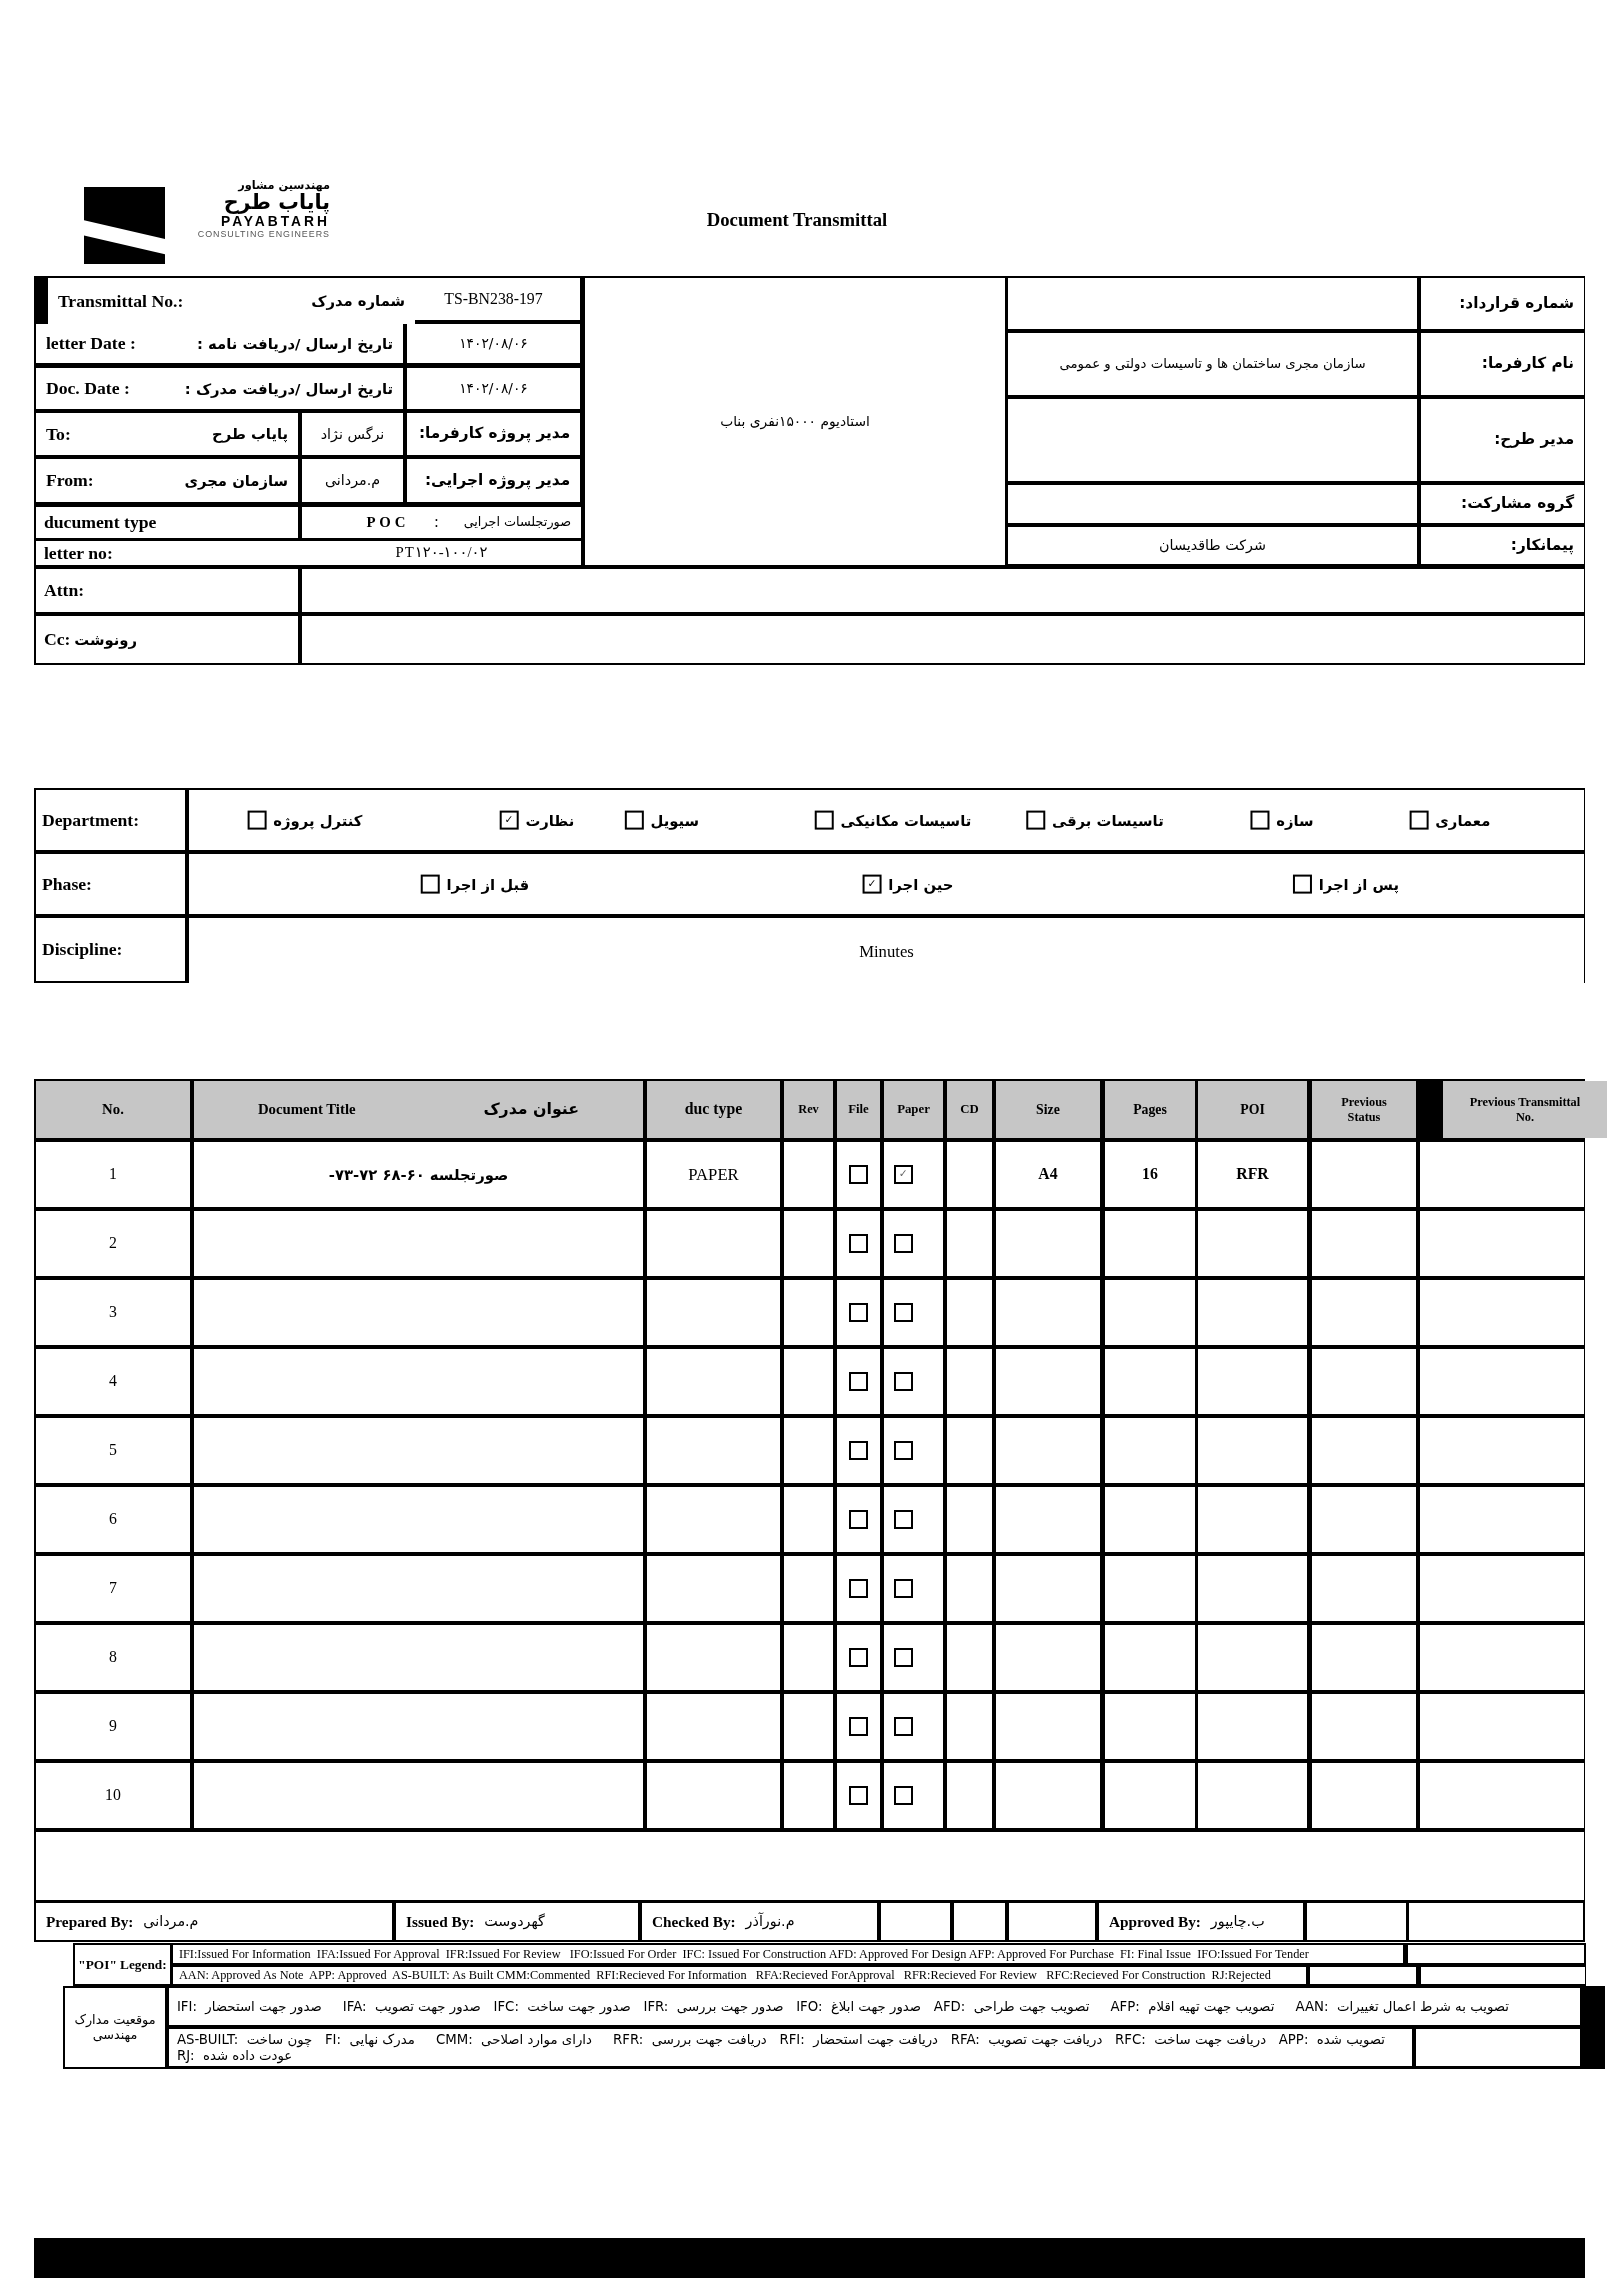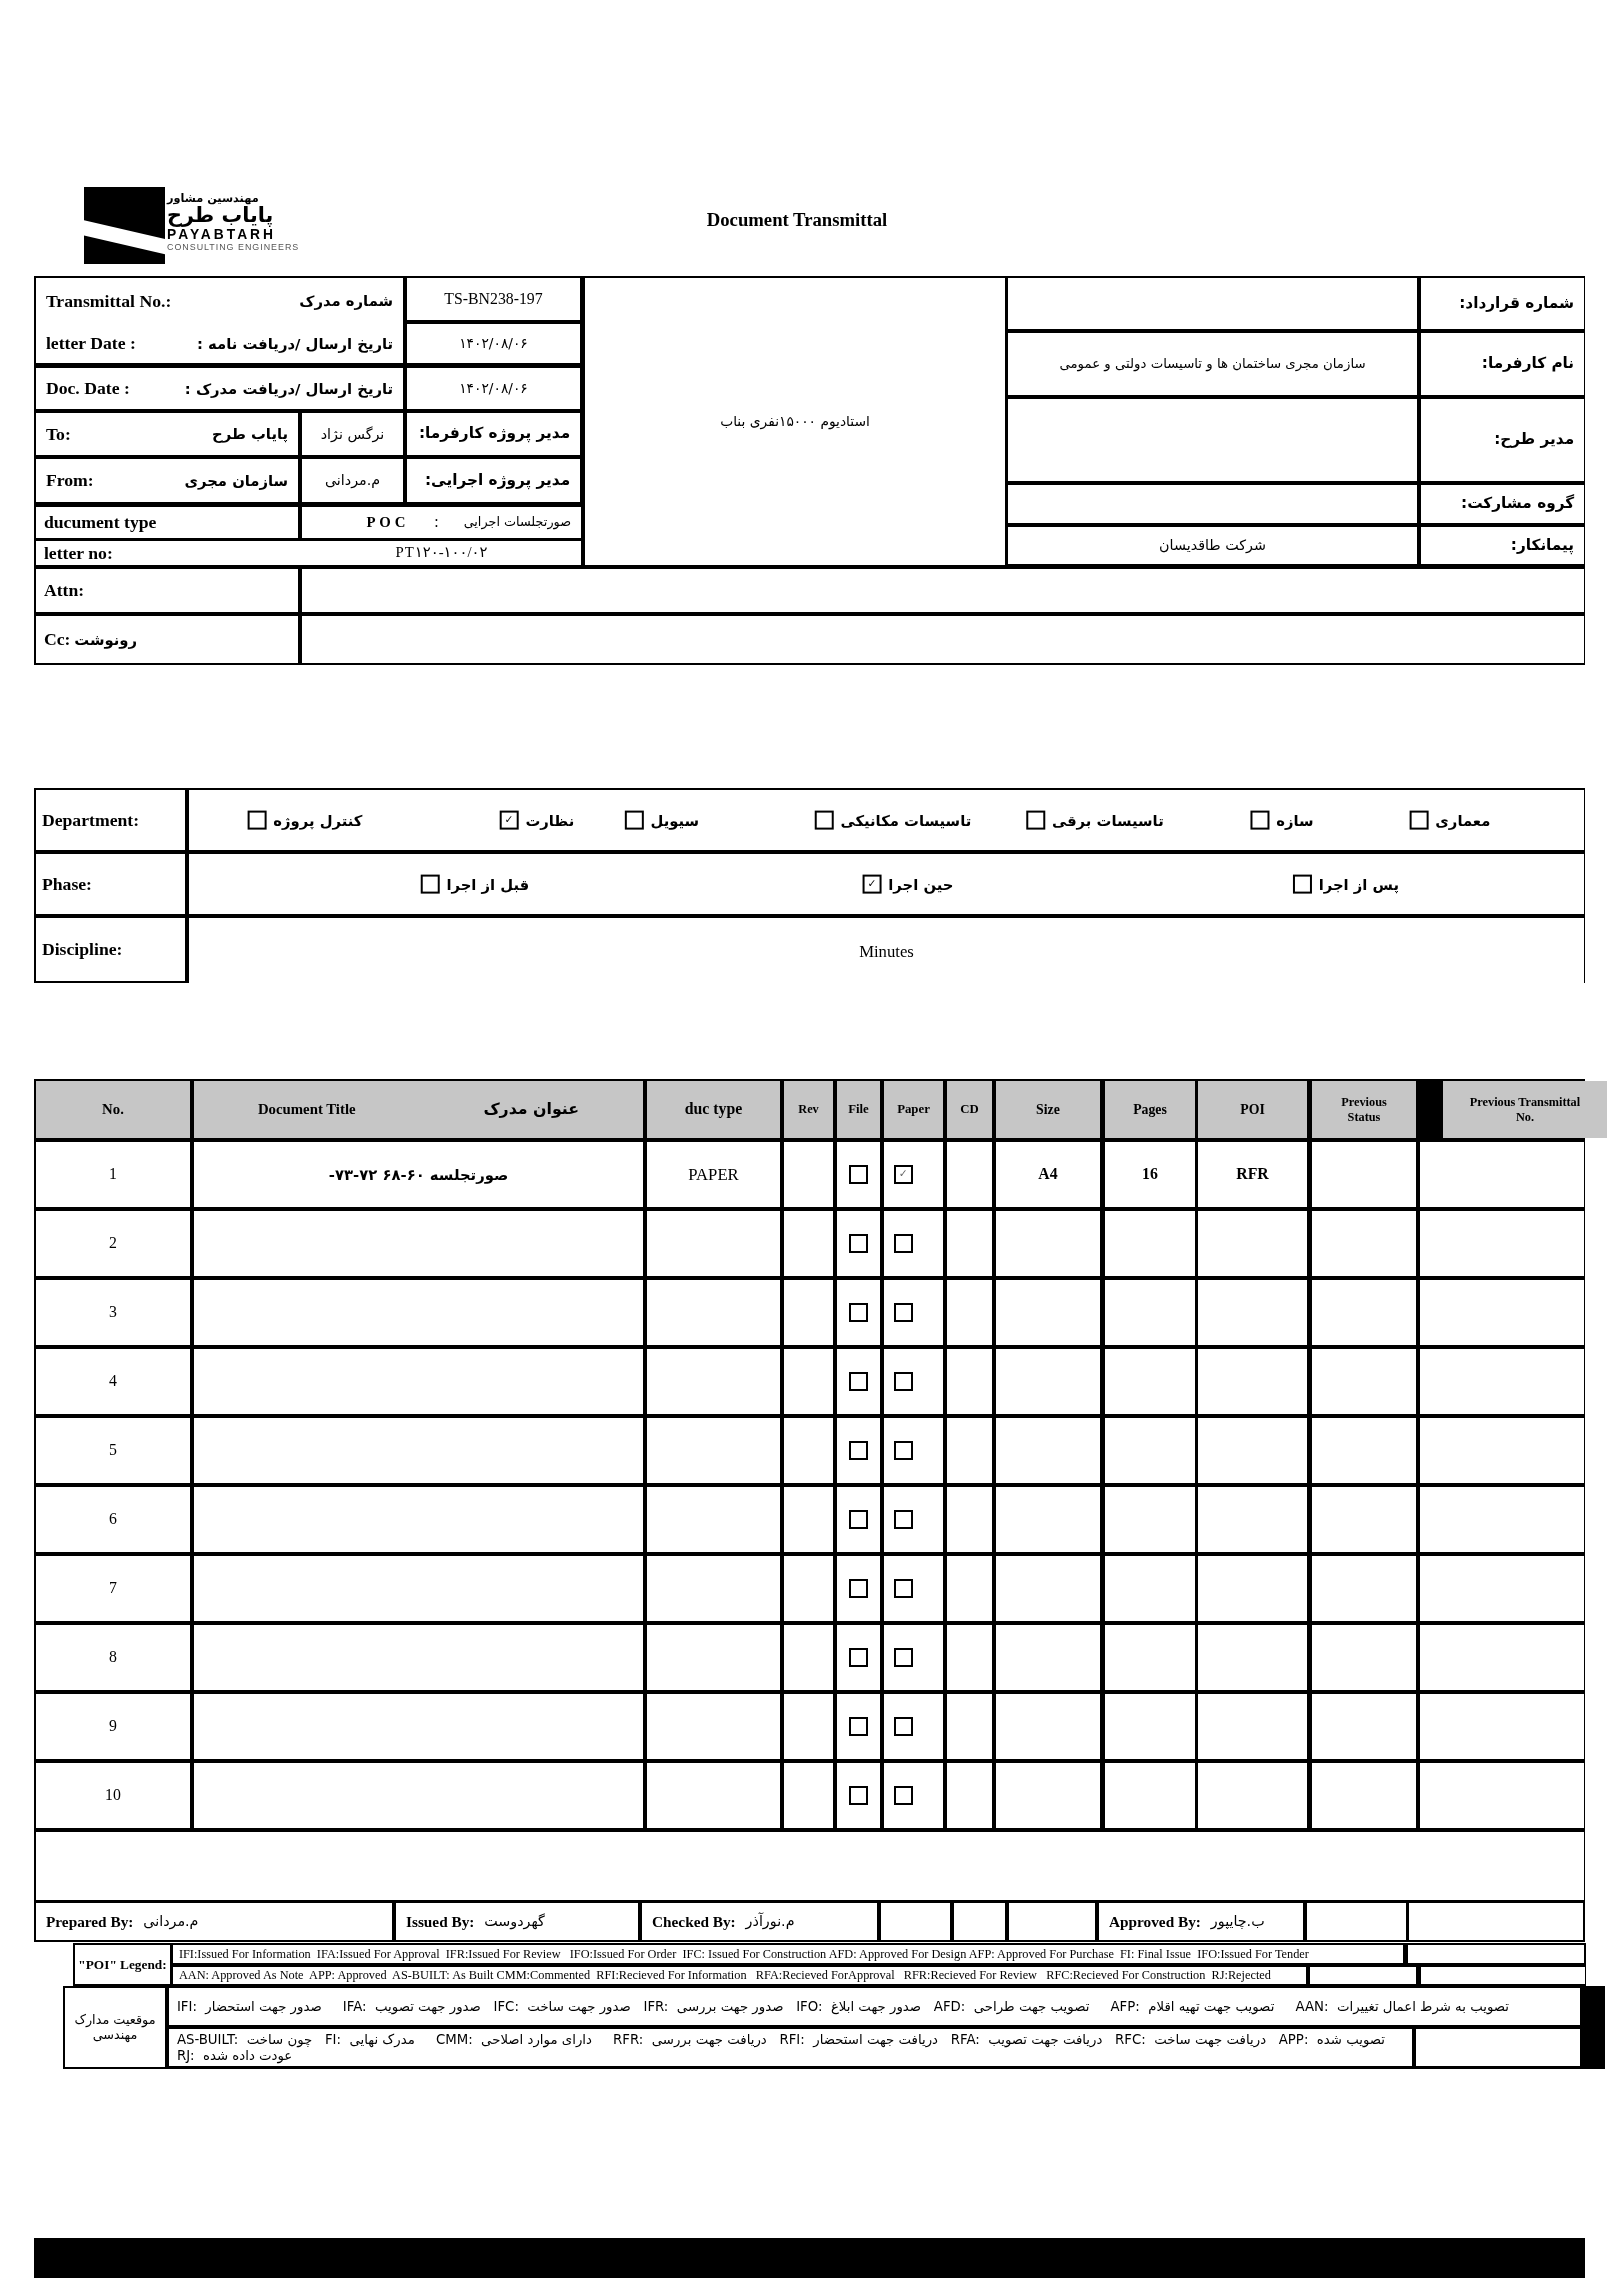--- a/index.html
+++ b/index.html
@@ -39,32 +39,32 @@
   .sig .n{font-family:"DejaVu Sans",sans-serif;font-size:14.3px;}
 </style>
 </head>
 <body>
 
 <div class="sheet">
 
   <div style="position:absolute;left:84px;top:187px;width:81px;height:77px;background:#000;overflow:hidden;">
     <div style="position:absolute;left:-5.9px;top:43px;width:95px;height:14.8px;background:#fff;transform:rotate(13deg);"></div>
   </div>
-  <div style="position:absolute;left:167px;top:192px;width:163px;text-align:left;">
+  <div style="position:absolute;left:167px;top:179px;width:163px;text-align:right;">
     <div class="fa" style="font-size:11.3px;font-weight:bold;">مهندسین مشاور</div>
     <div class="fa" style="font-size:20.7px;font-weight:bold;line-height:1.05;">پایاب طرح</div>
     <div style="font-family:'Liberation Sans',sans-serif;font-weight:bold;font-size:13.8px;letter-spacing:3px;">PAYABTARH</div>
     <div style="font-family:'Liberation Sans',sans-serif;font-size:8.9px;color:#555;letter-spacing:1px;">CONSULTING ENGINEERS</div>
   </div>
 
   <div class="b" style="position:absolute;left:600px;top:209px;width:394px;text-align:center;font-size:18.7px;">Document Transmittal</div>
 
   <div class="blk" style="left:34px;top:276px;width:1551px;height:389px;">
 
-    <div class="c lblrow" style="left:2px;top:2px;width:367px;height:46px;">
+    <div class="c lblrow" style="left:14px;top:2px;width:367px;height:46px;">
       <span class="enlbl">Transmittal No.:</span>
       <span class="falbl" dir="rtl">شماره مدرک</span>
     </div>
     <div class="c ctr" style="left:373px;top:2px;width:173px;height:42px;">
       <span>TS-BN238-197</span>
     </div>
 
     <div class="c lblrow" style="left:2px;top:48px;width:367px;height:39px;">
       <span class="enlbl">letter Date :</span>
       <span class="falbl" dir="rtl">تاریخ ارسال /دریافت نامه :</span>

